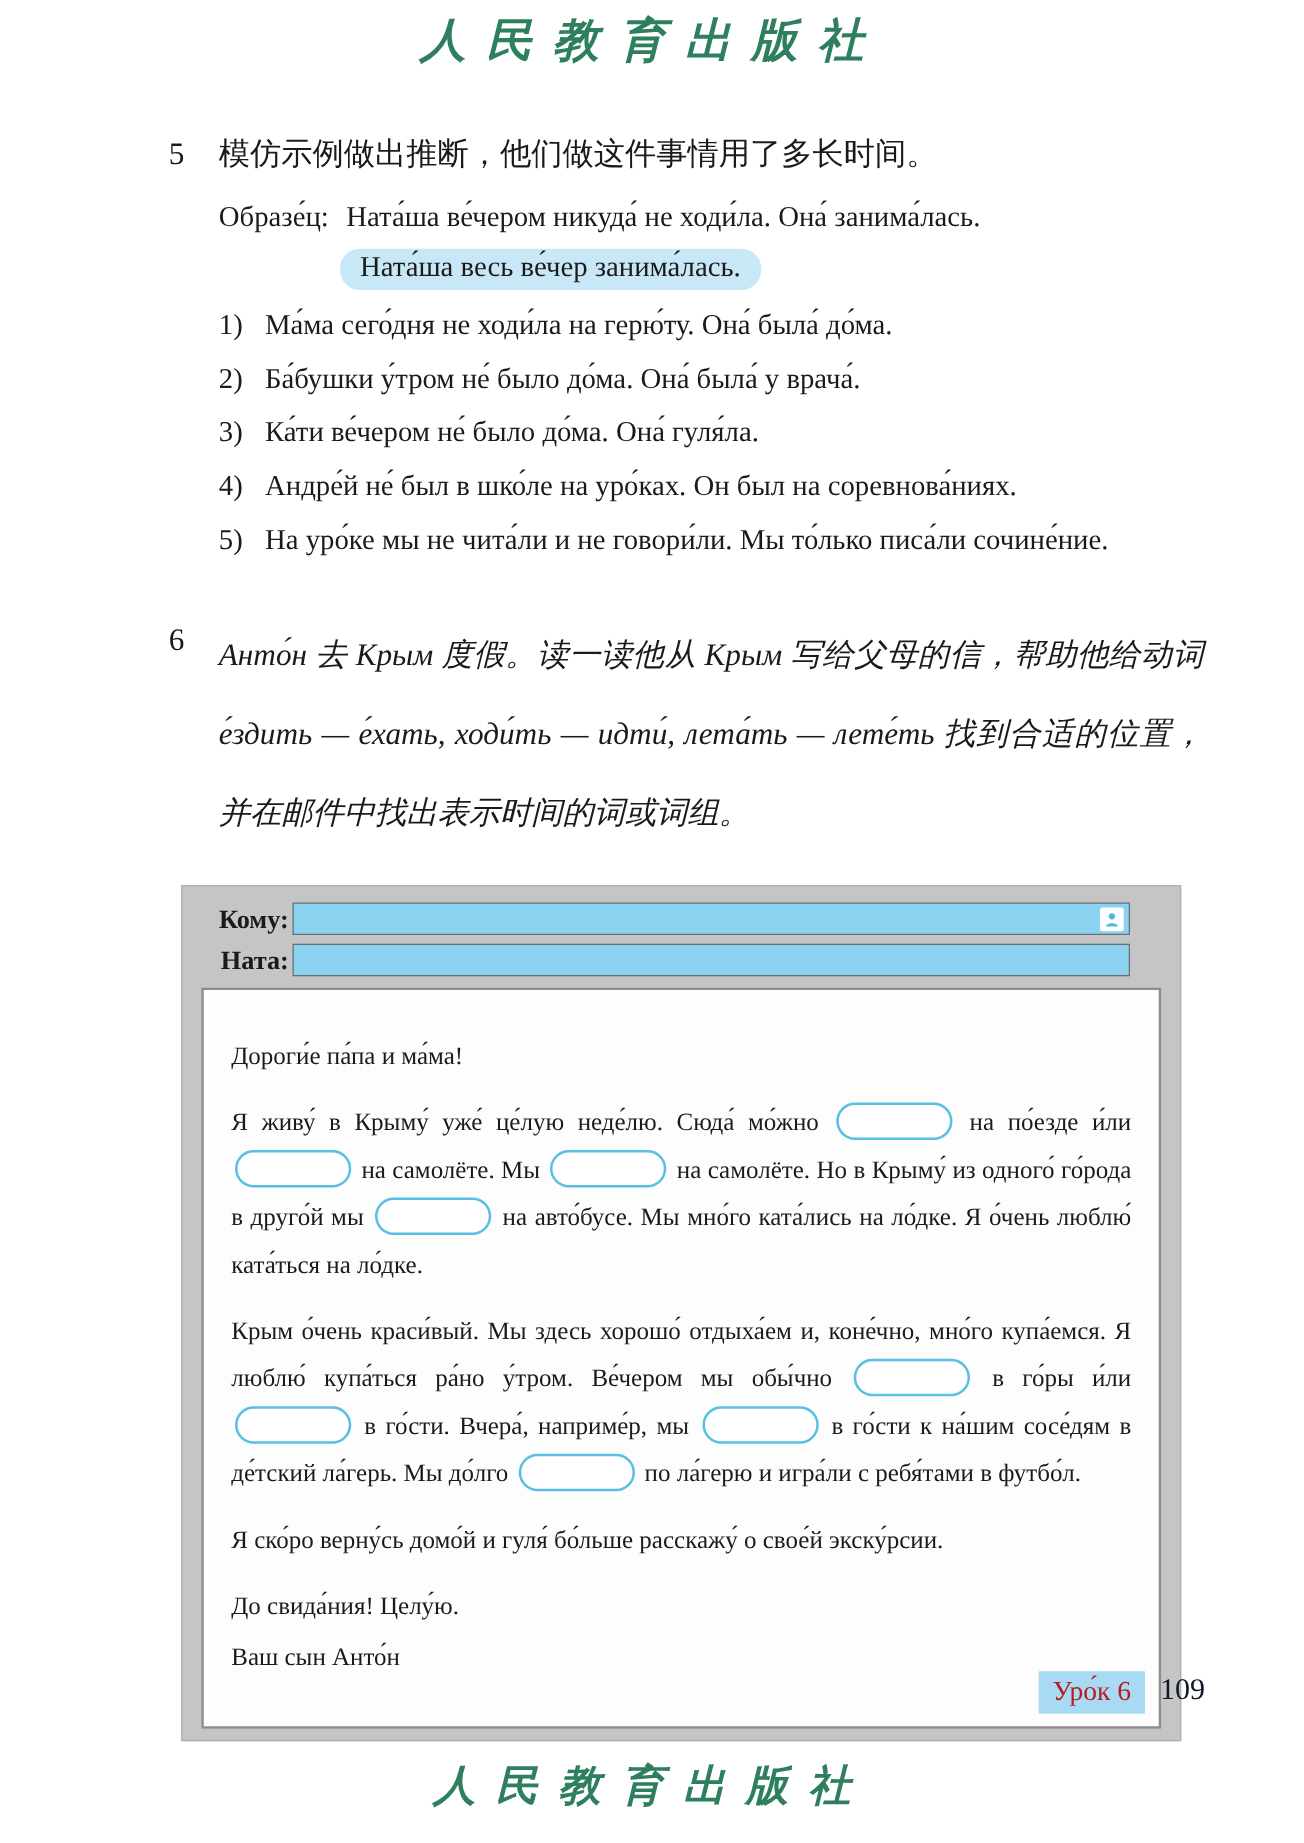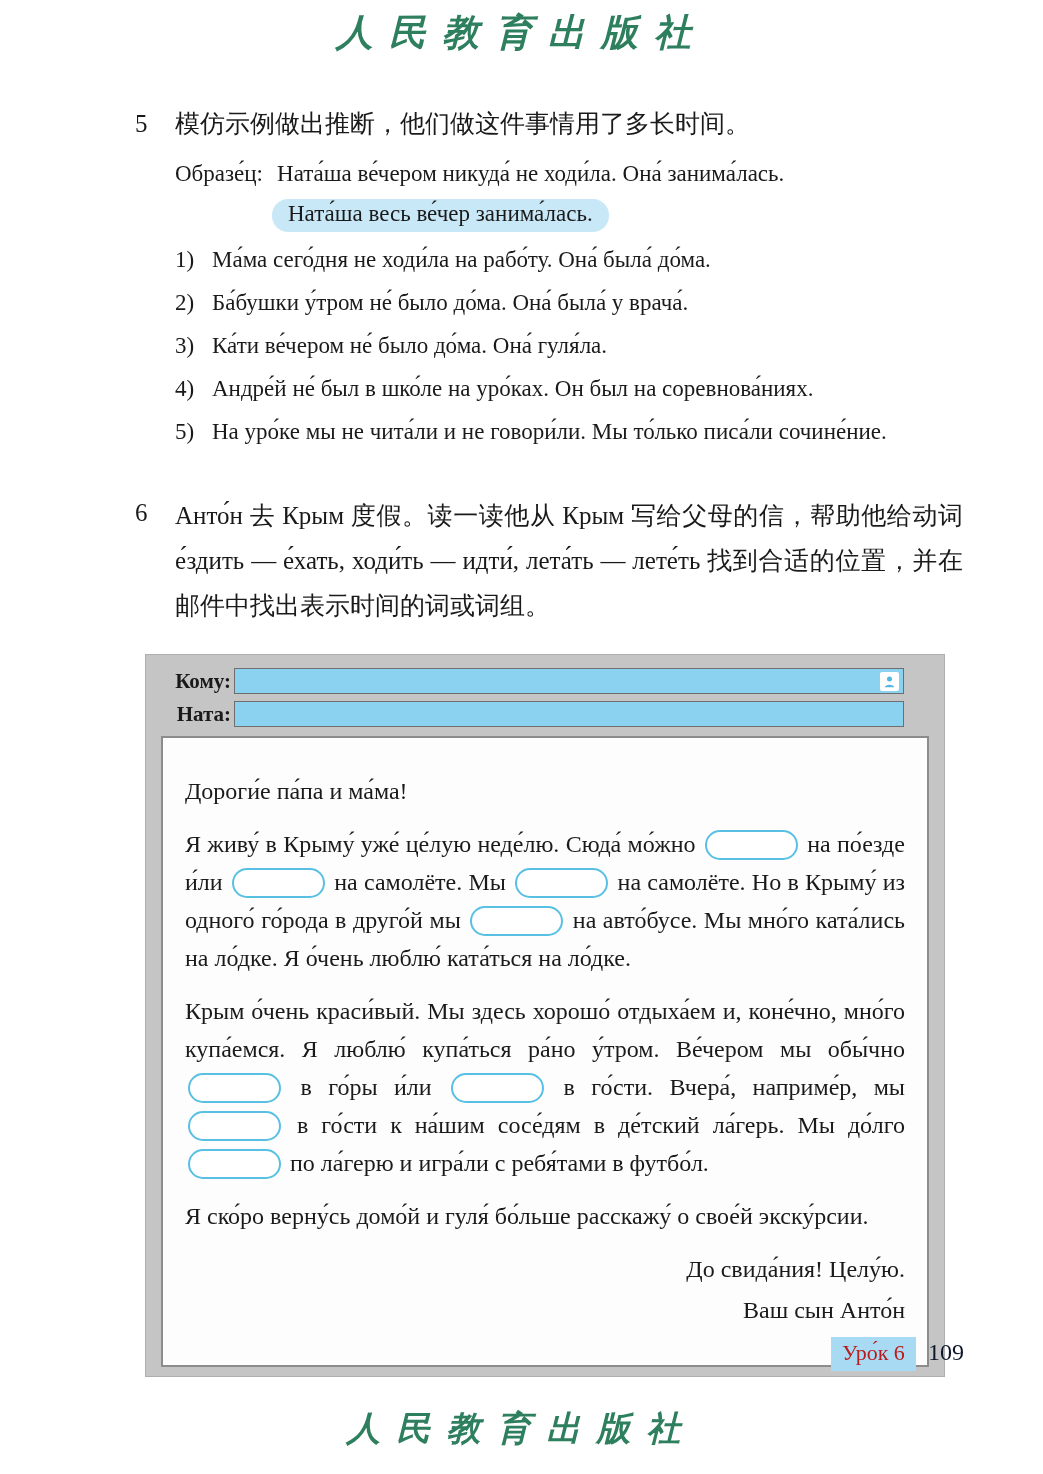--- a/index.html
+++ b/index.html
@@ -30,21 +30,21 @@
   .sample-answer {
     display:inline-block; background:#c9e8f7; border-radius:16px;
     padding:2px 16px 5px; font-size:23px;
   }
 
   .ex-items { list-style:none; margin-top:4px; }
   .ex-item { display:flex; margin:13px 0 0 40px; font-size:23px; line-height:30px; }
   .item-num { width:37px; flex:0 0 37px; }
 
   .ex6 { margin-top:46px; }
-  .ex6 .ex-title { text-align:justify; line-height:45px; }
+  .ex6 .ex-title { text-align:justify; line-height:63px;font-style:italic; }
 
   .email-panel {
     margin:26px 0 0 10px; width:800px;
     background:#c5c5c5; border:1px solid #aeaeae;
     padding:13px 0 9px;
   }
   .email-row { display:flex; align-items:center; margin:0 40px 7px 26px; }
   .email-label { width:62px; flex:0 0 62px; text-align:right; font-weight:bold; font-size:21px; padding-right:3px; }
   .email-input {
     flex:1; height:26px; background:#8bd2f0;
@@ -53,24 +53,24 @@
   .contact-icon {
     position:absolute; right:4px; top:3px; width:19px; height:19px;
     background:#ffffff; border-radius:2px;
     display:flex; align-items:center; justify-content:center;
   }
   .letter {
     margin:9px 15px 0; background:#fdfdfd; border:2px solid #8c8c8c;
     padding:34px 22px 36px;
   }
   .letter-para {
-    font-size:24px; line-height:38px; text-align:justify;
+    font-size:20px; line-height:38px; text-align:justify;
     margin-bottom:15px;
   }
-  .letter-para:last-child { margin-bottom:0;text-align:right; }
+  .letter-para:last-child { margin-bottom:0; }
   .greeting { text-align:left; }
   .signature { text-align:left; margin-top:3px; }
   .blank-box {
     display:inline-block; width:93px; height:30px;
     border:2px solid #58c0e2; border-radius:15px; background:#ffffff;
     vertical-align:-8px; margin:0 3px;
   }
 
   .footer { position:absolute; top:1337px; left:0; width:100%; height:34px; }
   .lesson-badge {
@@ -93,21 +93,21 @@
     </div>
     <div class="sample-row">
       <span class="sample-label">Образе́ц:</span><span>Ната́ша ве́чером никуда́ не ходи́ла. Она́ занима́лась.</span>
     </div>
     <div class="sample-answer-row">
       <span class="sample-answer">Ната́ша весь ве́чер занима́лась.</span>
     </div>
     <ol class="ex-items">
       <li class="ex-item">
         <span class="item-num">1)</span>
-        <span class="item-text">Ма́ма сего́дня не ходи́ла на рабо́ту. Она́ была́ до́ма.</span>
+        <span class="item-text">Ма́ма сего́дня не ходи́ла на герю́ту. Она́ была́ до́ма.</span>
       </li>
       <li class="ex-item">
         <span class="item-num">2)</span>
         <span class="item-text">Ба́бушки у́тром не́ было до́ма. Она́ была́ у врача́.</span>
       </li>
       <li class="ex-item">
         <span class="item-num">3)</span>
         <span class="item-text">Ка́ти ве́чером не́ было до́ма. Она́ гуля́ла.</span>
       </li>
       <li class="ex-item">

